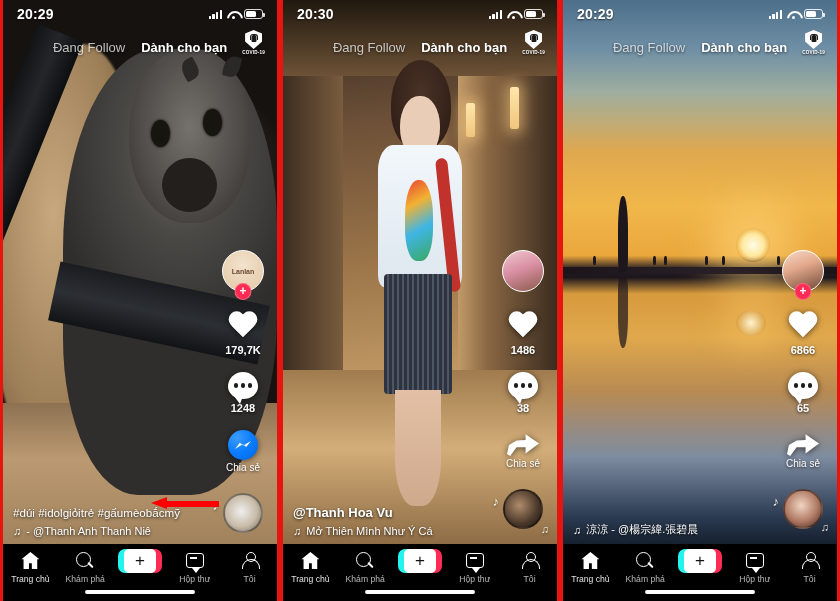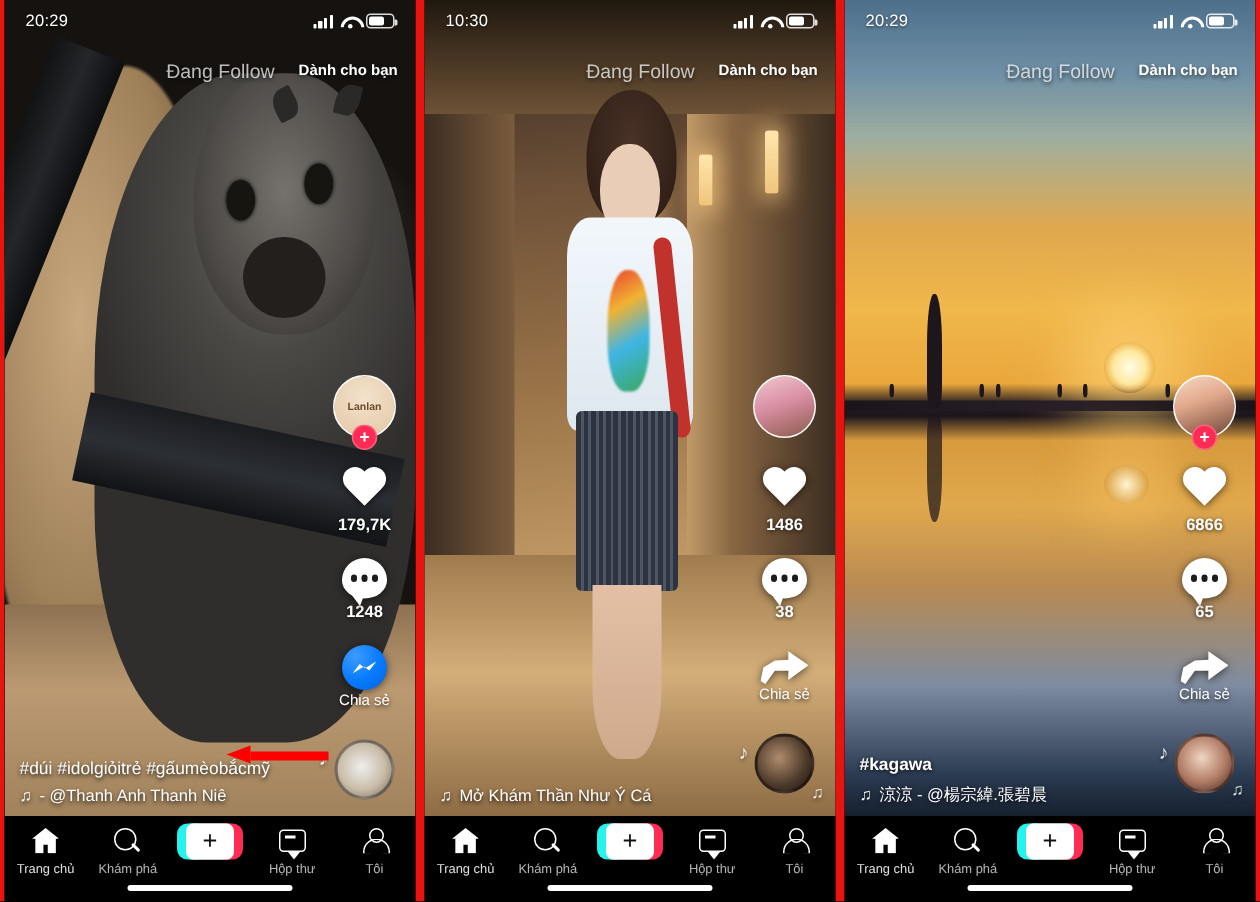--- a/index.html
+++ b/index.html
@@ -115,40 +115,40 @@
     background: linear-gradient(90deg,#1b151b 0%, #2a2128 60%, #1a1419 100%); }
   .m3 .fig { position:absolute; left:20%; top:36%; width:10px; height:14%;
     background:#1d161c; border-radius:45% 45% 20% 20%; }
   .m3 .figref { position:absolute; left:20%; top:51%; width:10px; height:13%;
     background:rgba(29,22,28,.72); border-radius:20% 20% 45% 45%; }
   .m3 .ppl { position:absolute; top:47%; width:3px; height:9px; background:#1d161c; border-radius:40%; }
 
   
   .statusbar { position:absolute; left:0; top:0; width:100%; height:28px;
     display:flex; align-items:center; justify-content:space-between; padding:0 14px; color:#fff; }
-  .clock { font-size:11px; font-weight:400; letter-spacing:.2px; text-shadow:0 1px 2px rgba(0,0,0,.6); }
+  .clock { font-size:14px; font-weight:700; letter-spacing:.2px; text-shadow:0 1px 2px rgba(0,0,0,.6); }
   .sysicons { display:flex; align-items:center; gap:5px; }
   .bars { display:flex; align-items:flex-end; gap:1.5px; height:9px; }
   .bars i { width:2.2px; background:#fff; border-radius:.5px; display:block; }
   .bars i:nth-child(1){height:3px} .bars i:nth-child(2){height:5px}
   .bars i:nth-child(3){height:7px} .bars i:nth-child(4){height:9px}
   .wifi { width:12px; height:9px; position:relative; }
   .wifi::before { content:""; position:absolute; left:0; top:1px; width:12px; height:12px;
     border:2.2px solid #fff; border-radius:50%; clip-path: polygon(0 0,100% 0,100% 48%,0 48%); }
   .wifi::after { content:""; position:absolute; left:4.6px; top:6.4px; width:3px; height:3px;
     background:#fff; border-radius:50%; }
   .batt { width:19px; height:10px; border:1.4px solid rgba(255,255,255,.85); border-radius:3px; position:relative; }
   .batt::after { content:""; position:absolute; right:-3.2px; top:3px; width:1.8px; height:4px;
     background:rgba(255,255,255,.85); border-radius:0 1px 1px 0; }
   .batt i { position:absolute; left:1.3px; top:1.3px; bottom:1.3px; width:55%; background:#fff; border-radius:1.5px; display:block; }
 
   .topnav { position:absolute; left:0; top:32px; width:100%; height:30px;
-    display:flex; align-items:center; justify-content:center; gap:16px; color:#fff;margin-left:48px; }
+    display:flex; align-items:center; justify-content:center; gap:16px; color:#fff; }
   .tab-following { font-size:13px; color:rgba(255,255,255,.72); position:relative; text-shadow:0 1px 3px rgba(0,0,0,.6); }
-  .tab-foryou { font-size:10px; font-weight:700; color:#fff; text-shadow:0 1px 3px rgba(0,0,0,.6); }
+  .tab-foryou { font-size:13px; font-weight:700; color:#fff; text-shadow:0 1px 3px rgba(0,0,0,.6); }
   .covid { position:absolute; right:12px; top:-2px; display:flex; flex-direction:column; align-items:center; gap:1px; }
   .shield { width:17px; height:19px; background:#fff; position:relative;
     clip-path: polygon(50% 0,100% 18%,100% 60%,50% 100%,0 60%,0 18%); }
   .shield::after { content:""; position:absolute; left:50%; top:27%; width:5px; height:7px;
     transform:translateX(-50%); background:#1a1a1a; border-radius:2px 2px 1px 1px; }
   .shield::before { content:""; position:absolute; left:50%; top:19%; width:6px; height:5px;
     transform:translateX(-50%); border:1.4px solid #1a1a1a; border-bottom:none; border-radius:3px 3px 0 0; }
   .covid-txt { font-size:4.6px; font-weight:700; color:#fff; letter-spacing:.2px; text-shadow:0 1px 2px #000; }
 
   
@@ -376,21 +376,21 @@
         <div class="face"></div>
         <div class="shirt"></div>
         <div class="print"></div>
         <div class="bag"></div>
         <div class="skirt"></div>
         <div class="legs"></div>
       </div>
     </div>
 
     <div class="statusbar">
-      <span class="clock">10:30</span>
+      <span class="clock">20:30</span>
       <span class="sysicons">
         <span class="bars">
             <i></i>
             <i></i>
             <i></i>
             <i></i>
           </span>
         <span class="wifi"></span>
         <span class="batt">
             <i></i>
@@ -426,23 +426,24 @@
       <div class="act">
         <span class="arrow-share"></span>
         <span class="sharelbl">Chia sẻ</span>
       </div>
       <div class="disc d2"></div>
     </div>
     <span class="note-fly" style="right:58px; bottom:92px;">♪</span>
     <span class="note-fly" style="right:8px; bottom:66px; font-size:11px;">♫</span>
 
     <div class="caption">
+      <div class="uname">@Thanh Hoa Vu</div>
       <div class="musicrow">
         <span class="mnote">♫</span>
-        <span>Mở Khám Thần   Như Ý Cá</span>
+        <span>Mở Thiên Mình   Như Ý Cá</span>
       </div>
     </div>
 
     <div class="bottomnav">
       <div class="nb">
         <span class="ico">
             <span class="home-ic"></span>
           </span>
         <span class="lbl">Trang chủ</span>
       </div>
@@ -537,21 +538,20 @@
       <div class="act">
         <span class="arrow-share"></span>
         <span class="sharelbl">Chia sẻ</span>
       </div>
       <div class="disc d3"></div>
     </div>
     <span class="note-fly" style="right:58px; bottom:92px;">♪</span>
     <span class="note-fly" style="right:8px; bottom:68px; font-size:11px;">♫</span>
 
     <div class="caption">
-      <div class="ctext" style="font-weight:700">#kagawa</div>
       <div class="musicrow">
         <span class="mnote">♫</span>
         <span>涼涼 - @楊宗緯.張碧晨</span>
       </div>
     </div>
 
     <div class="bottomnav">
       <div class="nb">
         <span class="ico">
             <span class="home-ic"></span>

